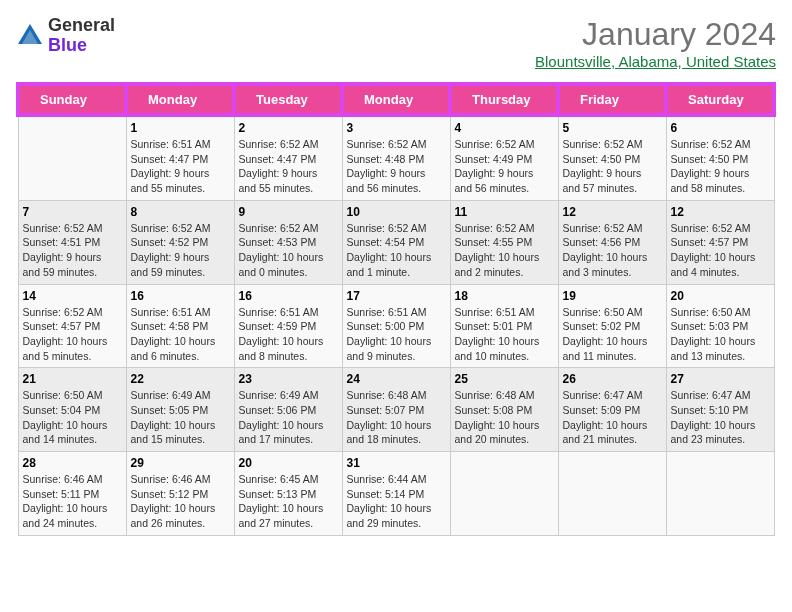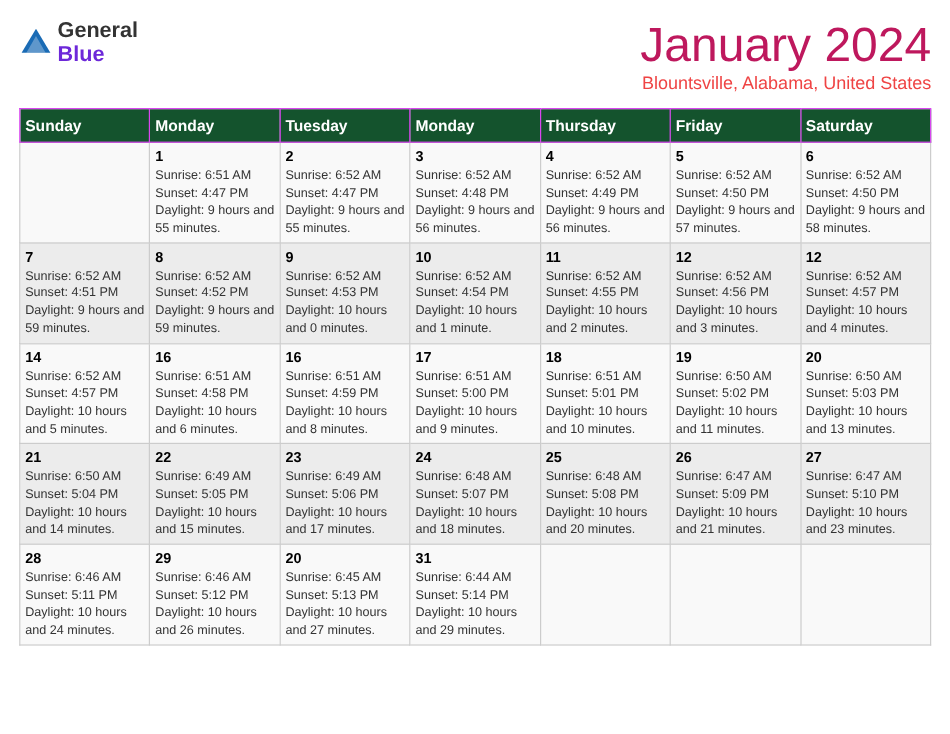--- a/index.html
+++ b/index.html
@@ -38,41 +38,42 @@
     }
     .logo-icon {
       width: 28px;
       height: 28px;
       margin-right: 4px;
     }
     .title-block {
       text-align: right;
     }
     .main-title {
-      font-size: 40px;
+      font-size: 32px;
       font-weight: normal;
-      color: #be185d;
+      color: #737373;
     }
     .subtitle {
       font-size: 15px;
-      color: #ef4444;
+      color: #15803d;
+      text-decoration: underline;
     }
     table {
       width: 100%;
       border-collapse: collapse;
       font-size: 11px;
     }
     thead tr th {
-      background-color: #14532d;
+      background-color: #ec4899;
       color: #fff;
-      padding: 6px 4px;
+      padding: 6px 20px;
       text-align: left;
       font-size: 13px;
       font-weight: bold;
-      border: 1px solid #d946ef;
+      border: 4px solid #d946ef;
     }
     tbody tr td {
       border: 1px solid #ccc;
       padding: 4px;
       vertical-align: top;
       width: 14.28%;
       min-height: 80px;
     }
     tbody tr:nth-child(odd) td {
       background-color: #f9f9f9;

